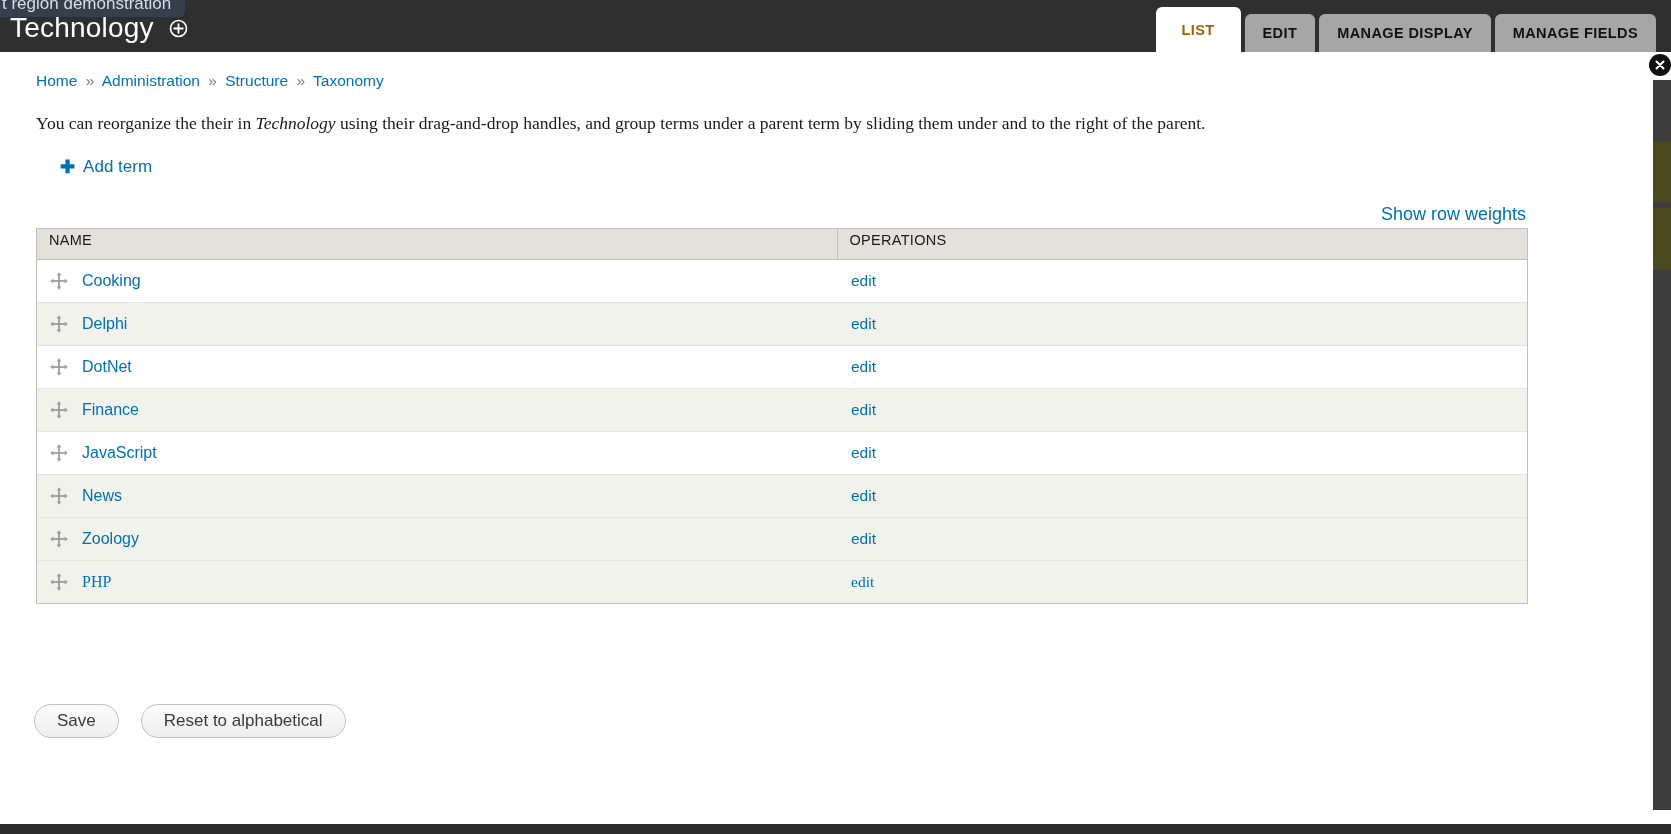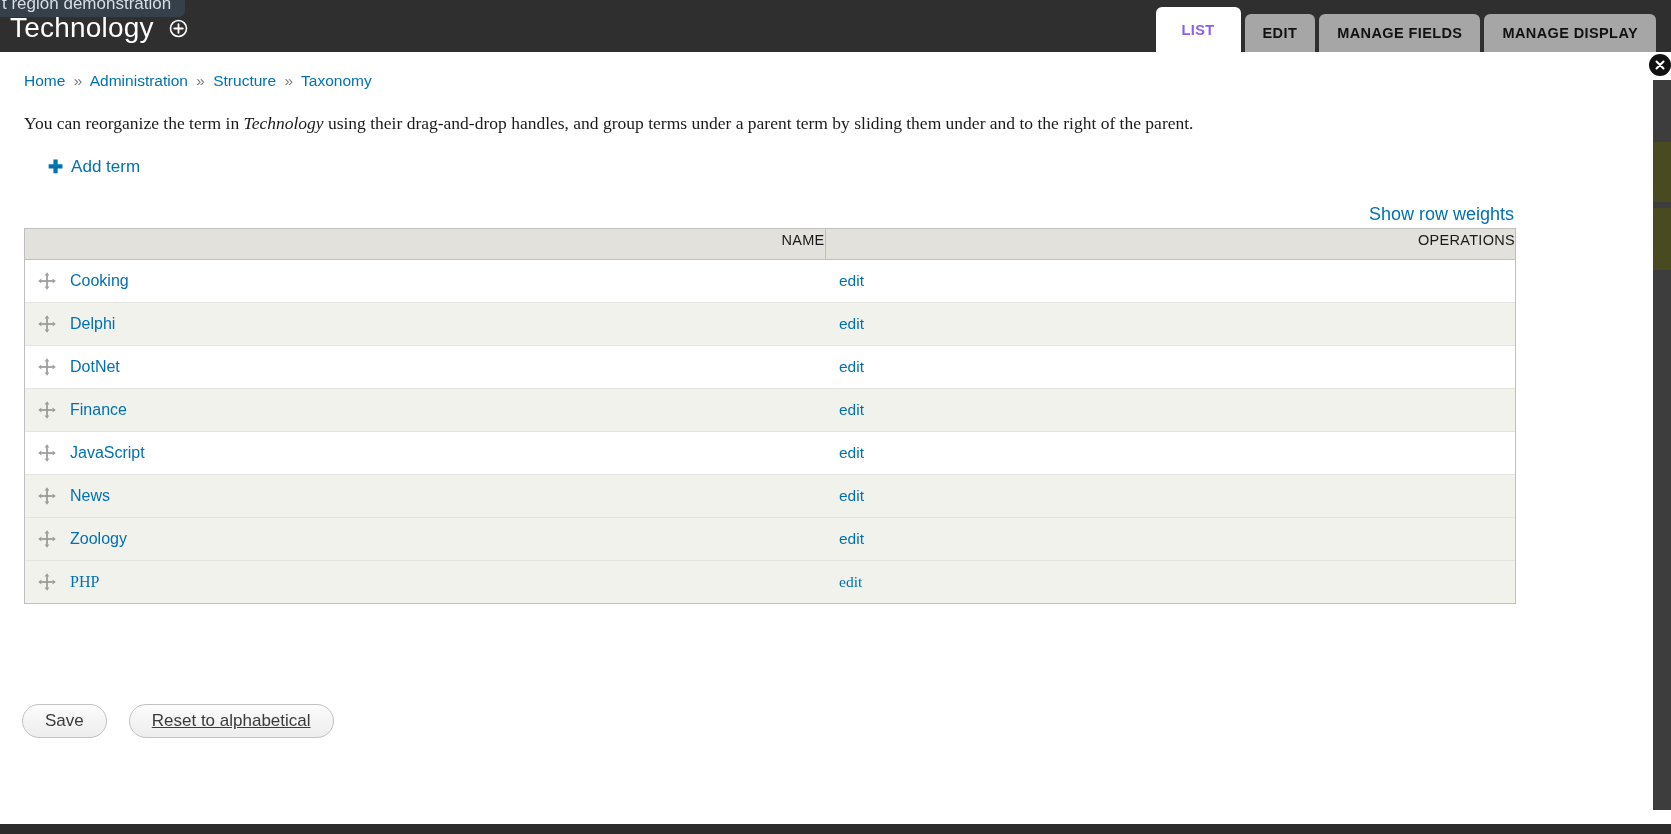--- a/index.html
+++ b/index.html
@@ -78,29 +78,29 @@
     align-items: center;
     justify-content: center;
     padding: 0 18px;
     margin-left: 4px;
     font-family: "Liberation Sans", sans-serif;
     cursor: pointer;
     white-space: nowrap;
   }
   .tab.active {
     background: #ffffff;
-    color: #8b5cf6;
+    color: #a16207;
     height: 45px;
     padding: 0 26px;
   }
 
   
   .page {
     position: absolute;
-    left: 0; top: 52px;
+    left: 12px; top: 52px;
     width: 1556px;
     height: 782px;
     background: #ffffff;
     overflow: hidden;
   }
 
   .breadcrumb {
     position: absolute;
     left: 24px; top: 20px;
     font-size: 15.5px;
@@ -169,21 +169,21 @@
     background: #fff;
   }
   table.terms {
     width: 100%;
     border-collapse: collapse;
     font-family: "Liberation Sans", sans-serif;
   }
   table.terms thead th {
     background: #e2e1dc;
     border-bottom: 1px solid #bfbfbf;
-    text-align: right;
+    text-align: left;
     font-size: 14.5px;
     font-weight: normal;
     color: #1b1b1b;
     letter-spacing: .3px;
     padding: 2px 0 9px 12px;
     height: 30px;
   }
   table.terms thead th.col-name { width: 800px; border-right: 1px solid #bfbfbf; }
   table.terms tbody td {
     font-size: 16px;
@@ -239,21 +239,21 @@
     color: #3b3b3b;
     font-size: 17px;
     height: 34px;
     padding: 16px 22px;
     cursor: pointer;
     font-family: "Liberation Sans", sans-serif;
     display: inline-flex;
     align-items: center;
     justify-content: center;
   }
-  .btn + .btn { margin-left: 22px; text-decoration: underline; }
+  .btn + .btn { margin-left: 22px; }
 
   
   .right-rail {
     position: absolute;
     right: 0; top: 52px;
     width: 115px; height: 782px;
     background: #ffffff;
   }
   .close-badge {
     position: absolute;
@@ -315,44 +315,44 @@
   </div>
 
   <div class="tabs">
     <div class="tab active">
       <span>LIST</span>
     </div>
     <div class="tab">
       <span>EDIT</span>
     </div>
     <div class="tab">
-      <span>MANAGE FIELDS</span>
+      <span>MANAGE DISPLAY</span>
     </div>
     <div class="tab">
-      <span>MANAGE DISPLAY</span>
+      <span>MANAGE FIELDS</span>
     </div>
   </div>
 </div>
 
 <div class="top-grey-strip"></div>
 
 <div class="page">
 
   <div class="breadcrumb">
     <a href="#">Home</a>
     <span class="sep">»</span>
     <a href="#">Administration</a>
     <span class="sep">»</span>
     <a href="#">Structure</a>
     <span class="sep">»</span>
     <a href="#">Taxonomy</a>
   </div>
 
   <div class="help-text">
-    <span>You can reorganize the term in </span><span class="em">Technology</span><span> using their drag-and-drop handles, and group terms under a parent term by sliding them under and to the right of the parent.</span>
+    <span>You can reorganize the their in </span><span class="em">Technology</span><span> using their drag-and-drop handles, and group terms under a parent term by sliding them under and to the right of the parent.</span>
   </div>
 
   <div class="action-links">
     <a class="action-link" href="#">
       <span class="plus-glyph">✚</span>
       <span>Add term</span>
     </a>
   </div>
 
   <a class="show-weights" href="#">Show row weights</a>

